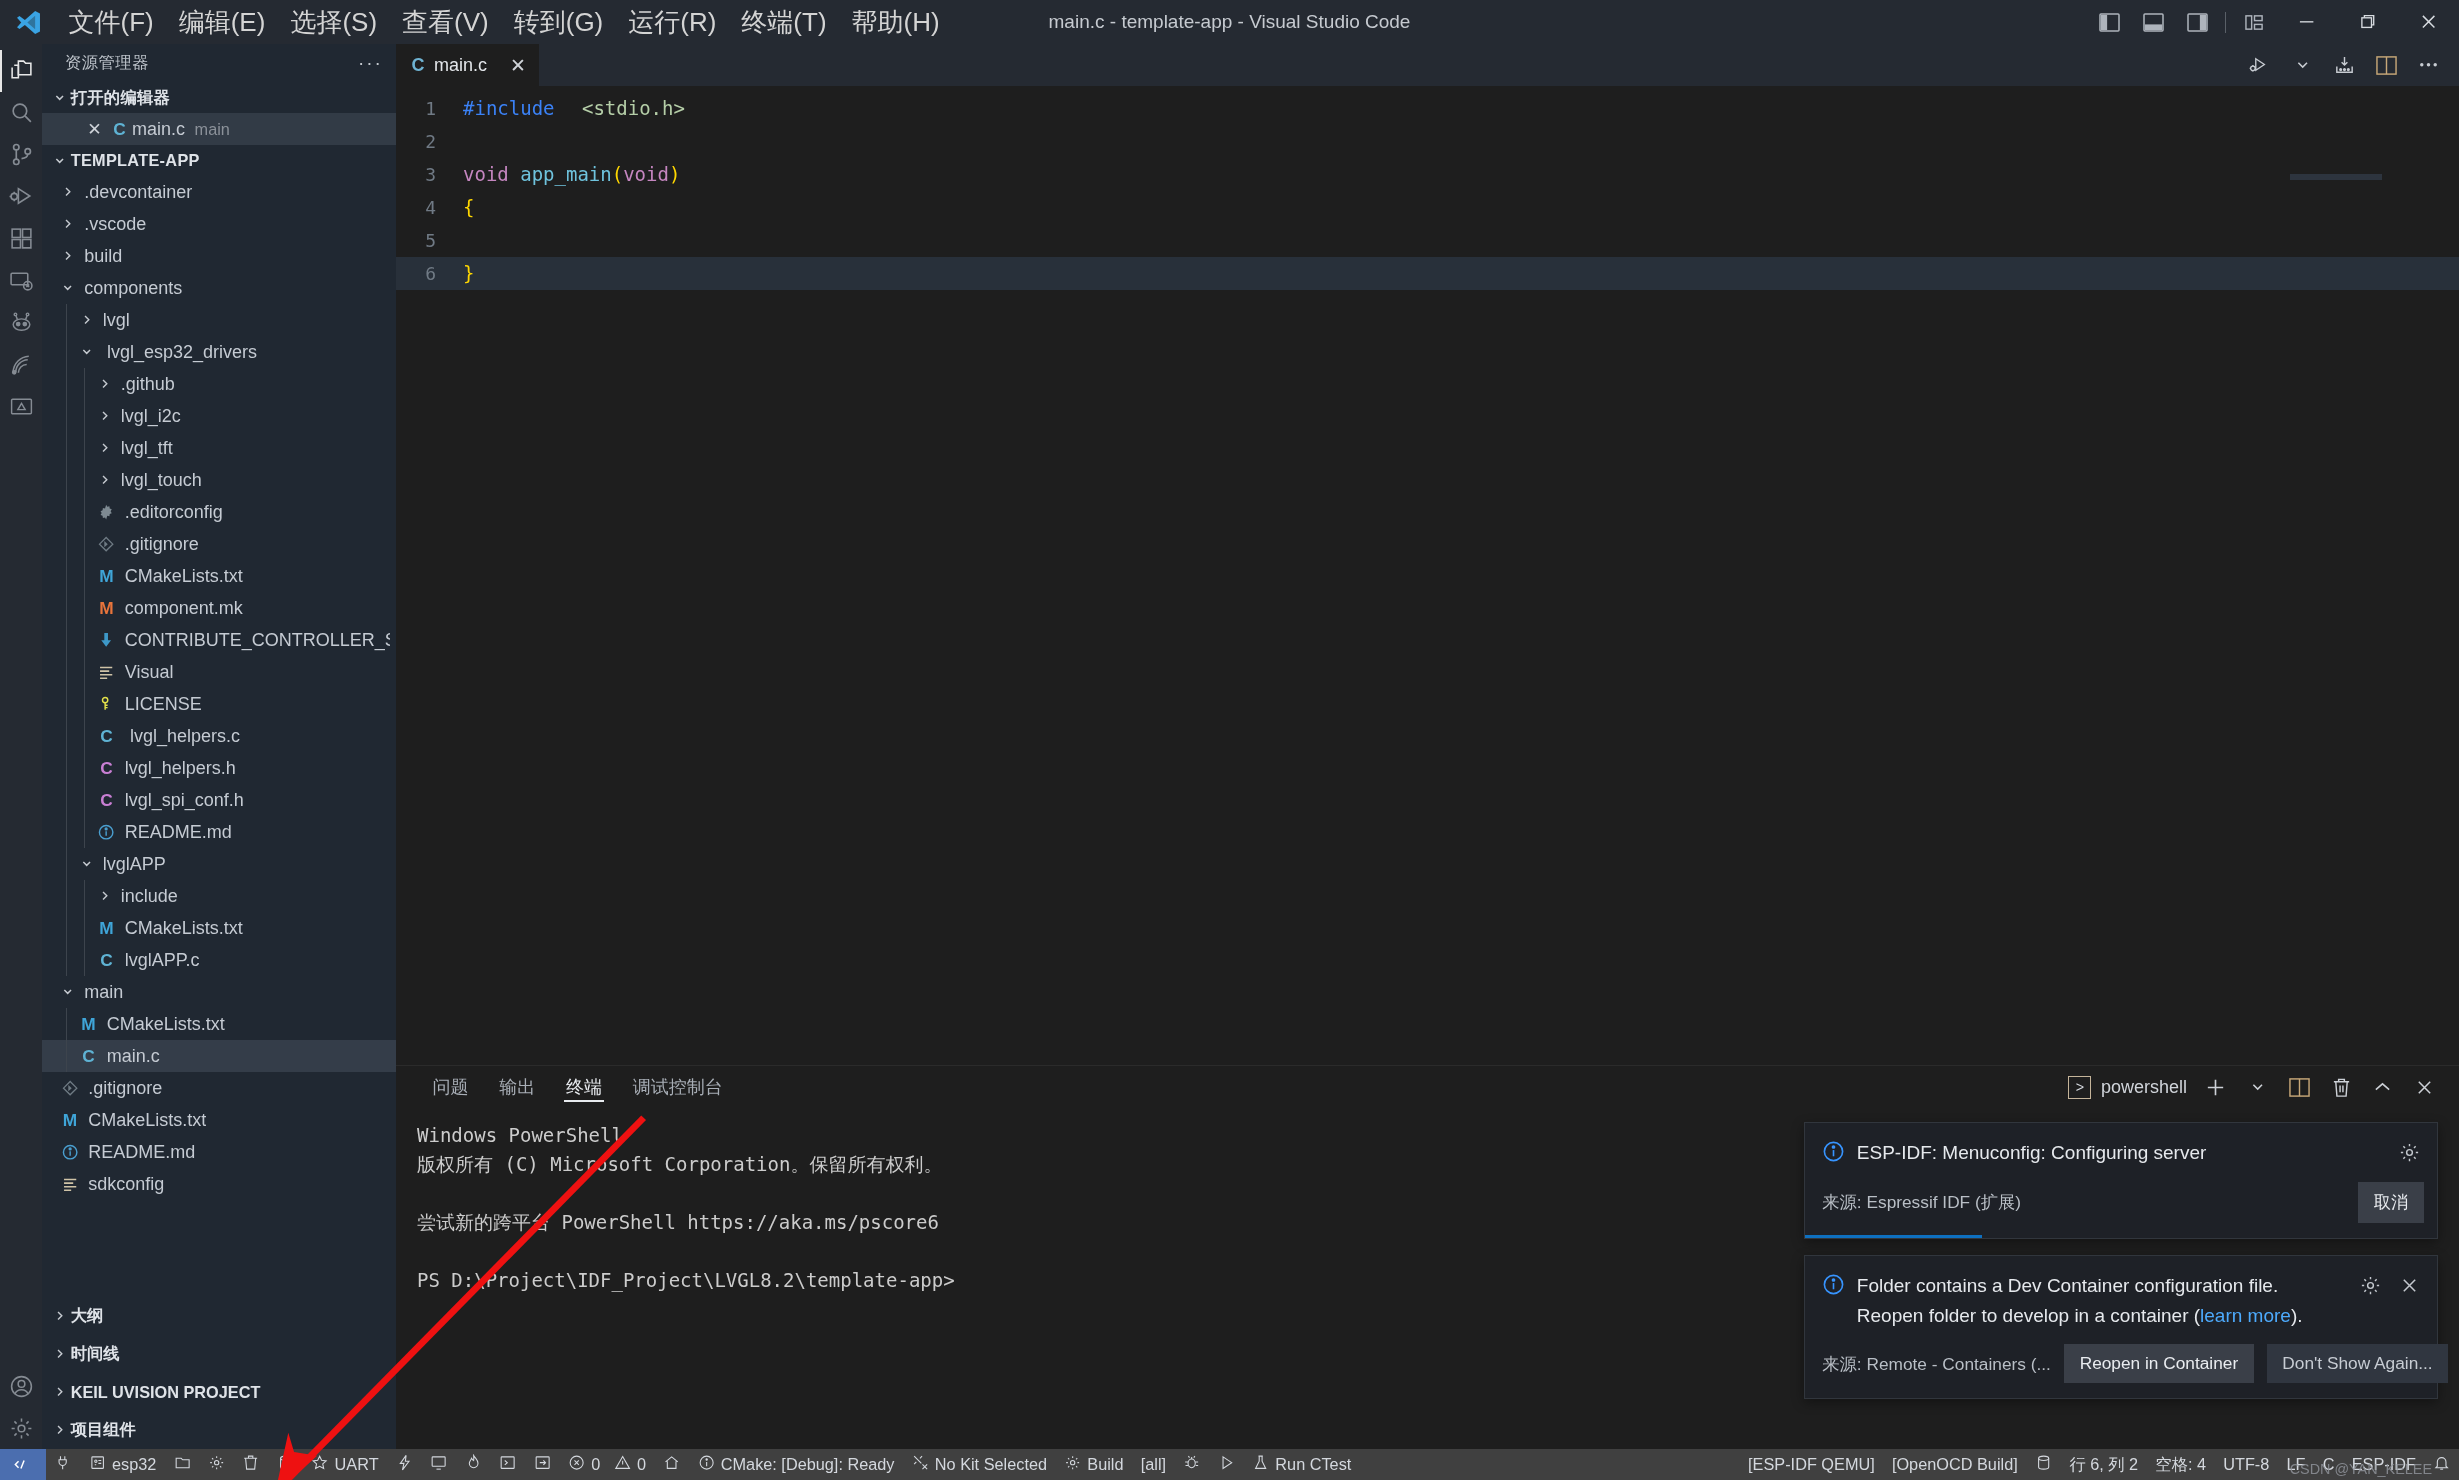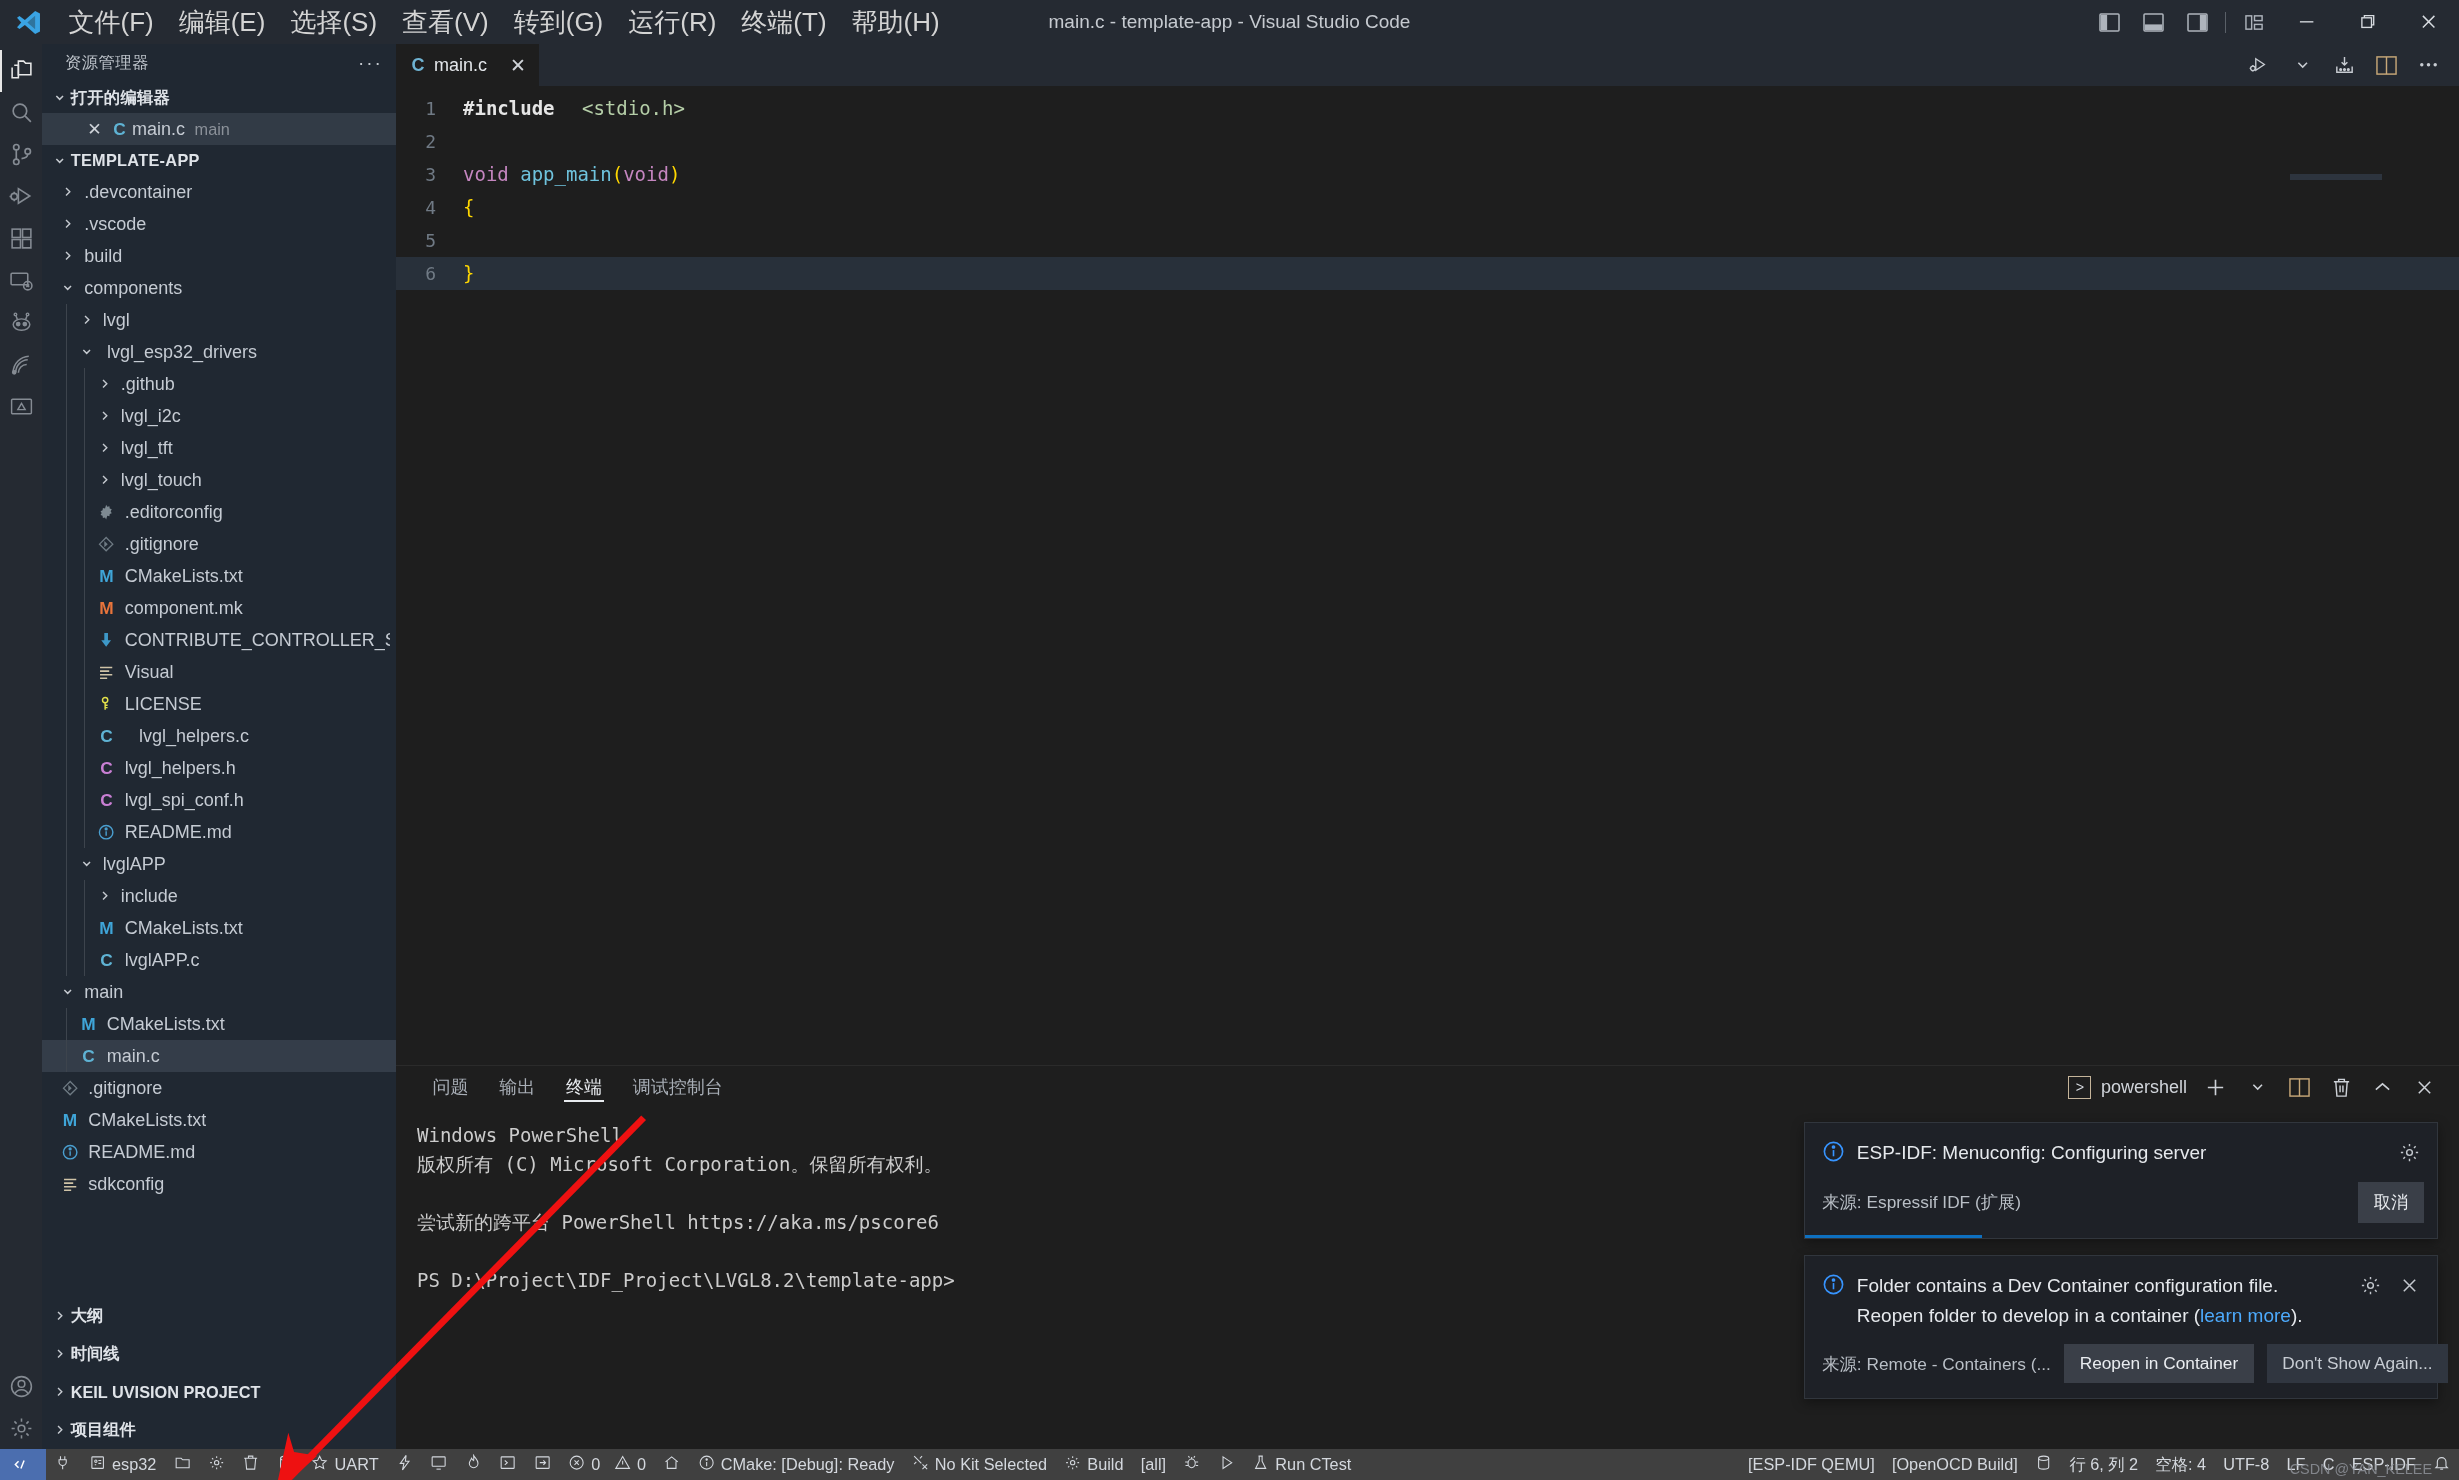--- a/index.html
+++ b/index.html
@@ -98,21 +98,21 @@
   .tab .x { color:#cfd3d8; font-size: 19px; margin-left: 13.4px; }
   .tab-actions { margin-left:auto; display:flex; align-items:center; padding-right: 11.5px; gap: 3.8px; }
   .ta-btn { width:38px; height:38px; display:flex; align-items:center; justify-content:center; color:#c8ccd2; }
 
   .editor { flex: 1 1 auto; position: relative; overflow: hidden; background:#1e1e1e; min-height:0;}
   .code { font-family: "DejaVu Sans Mono", monospace; font-size: 19px; line-height: 33px; padding-top: 5.8px;}
   .cline { display:flex; height: 33px; align-items:center; position:relative;}
   .cline.current { background: #28303a; }
   .ln { width: 67px; flex:0 0 67px; text-align:right; color:#707a85; padding-right: 27px; font-size:18px;}
   .ctext { white-space: pre; }
-  .k-pre { color:#e5e5e5;font-weight:bold; }
+  .k-pre { color:#3b82f6; }
   .k-hdr { color:#b5cea8;margin-left:16px; }      
   .k-kw  { color:#c586c0; }
   .k-fn  { color:#6fc3dd; }
   .k-brkt-y { color:#ffd700; }
   .minimap-slider { position:absolute; right: 77px; top: 88px; width: 92px; height: 5.8px; background:#2d343e;}
 
   
   .panel { flex: 0 0 384px; background:#1e1e1e; display:flex; flex-direction:column; border-top:1px solid #2b2b2b; min-height:0;}
   .panel-head { height: 42px; display:flex; align-items:center; flex:0 0 42px; padding-left: 21px;}
   .ptab { padding: 0 15.4px; height: 42px; display:flex; align-items:center; color:#a8aeb6; font-size:18px; position:relative;}
@@ -518,21 +518,21 @@
               </span>
               <span class="label" style="margin-left:5.8px">LICENSE</span>
               <span class="guide" style="left:24px"></span>
               <span class="guide" style="left:42px"></span>
             </div>
             <div class="row">
               <span style="width:52px;flex:0 0 52px"></span>
               <span class="ricon">
                 <span class="fi" style="color:#5fb3d4">C</span>
               </span>
-              <span class="label" style="margin-left:20px">lvgl_helpers.c</span>
+              <span class="label" style="margin-left:11px">lvgl_helpers.c</span>
               <span class="guide" style="left:24px"></span>
               <span class="guide" style="left:42px"></span>
             </div>
             <div class="row">
               <span style="width:52px;flex:0 0 52px"></span>
               <span class="ricon">
                 <span class="fi" style="color:#c97fd4">C</span>
               </span>
               <span class="label" style="margin-left:5.8px">lvgl_helpers.h</span>
               <span class="guide" style="left:24px"></span>

